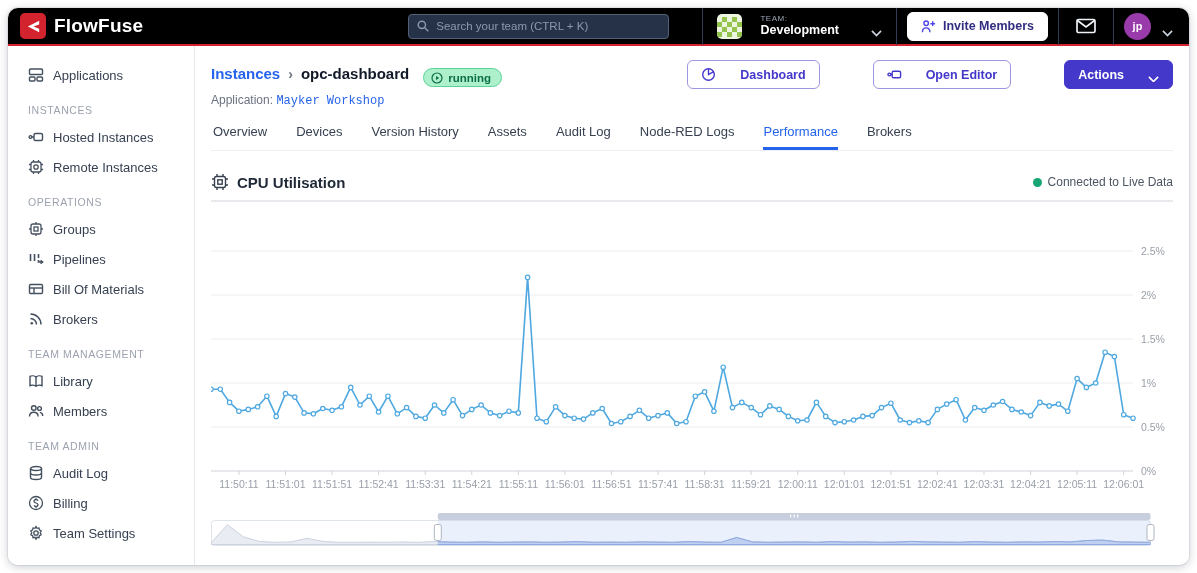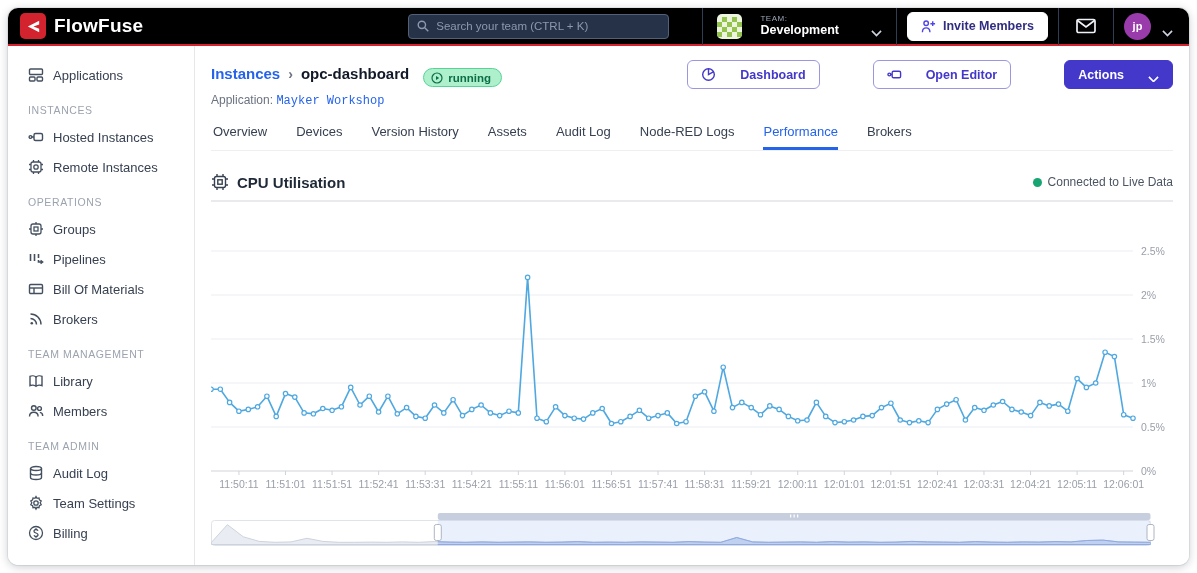--- a/index.html
+++ b/index.html
@@ -263,33 +263,33 @@
         <div class="sb-item">
           <span class="icn"><svg viewBox="0 0 16 16" fill="none" stroke="currentColor" stroke-width="1.4">
               <ellipse cx="8" cy="3.5" rx="5.5" ry="2"></ellipse>
               <path d="M2.5 3.5 V8 c0 1.1 2.5 2 5.5 2 s5.5-.9 5.5-2 V3.5"></path>
               <path d="M2.5 8 V12.5 c0 1.1 2.5 2 5.5 2 s5.5-.9 5.5-2 V8"></path>
             </svg></span>
           <span>Audit Log</span>
         </div>
         <div class="sb-item">
           <span class="icn"><svg viewBox="0 0 16 16" fill="none" stroke="currentColor" stroke-width="1.3">
-              <circle cx="8" cy="8" r="2.2"></circle>
-              <path d="M8 1.5 l1 1.8 2-.4 .4 2 1.8 1 -1 1.9 1 1.9 -1.8 1 -.4 2 -2-.4 -1 1.8 -1-1.8 -2 .4 -.4-2 -1.8-1 1-1.9 -1-1.9 1.8-1 .4-2 2 .4 Z"></path>
-            </svg></span>
-          <span>Team Settings</span>
-        </div>
-        <div class="sb-item">
-          <span class="icn"><svg viewBox="0 0 16 16" fill="none" stroke="currentColor" stroke-width="1.3">
               <circle cx="8" cy="8" r="6.5"></circle>
               <path d="M10 5.8 c-.4-.9-1.1-1.3-2-1.3 c-1.1 0-2 .7-2 1.7 c0 2.4 4 1.2 4 3.6 c0 1-.9 1.7-2 1.7 c-.9 0-1.6-.4-2-1.3"></path>
               <line x1="8" y1="3.2" x2="8" y2="4.5"></line>
               <line x1="8" y1="11.5" x2="8" y2="12.8"></line>
             </svg></span>
           <span>Billing</span>
+        </div>
+        <div class="sb-item">
+          <span class="icn"><svg viewBox="0 0 16 16" fill="none" stroke="currentColor" stroke-width="1.3">
+              <circle cx="8" cy="8" r="2.2"></circle>
+              <path d="M8 1.5 l1 1.8 2-.4 .4 2 1.8 1 -1 1.9 1 1.9 -1.8 1 -.4 2 -2-.4 -1 1.8 -1-1.8 -2 .4 -.4-2 -1.8-1 1-1.9 -1-1.9 1.8-1 .4-2 2 .4 Z"></path>
+            </svg></span>
+          <span>Team Settings</span>
         </div>
       </nav>
 
     <main class="main">
       <div class="page-header">
         <div>
           <div class="breadcrumb">
             <a class="bc-root">Instances</a>
             <span class="bc-sep">›</span>
             <span class="bc-name">opc-dashboard</span>

